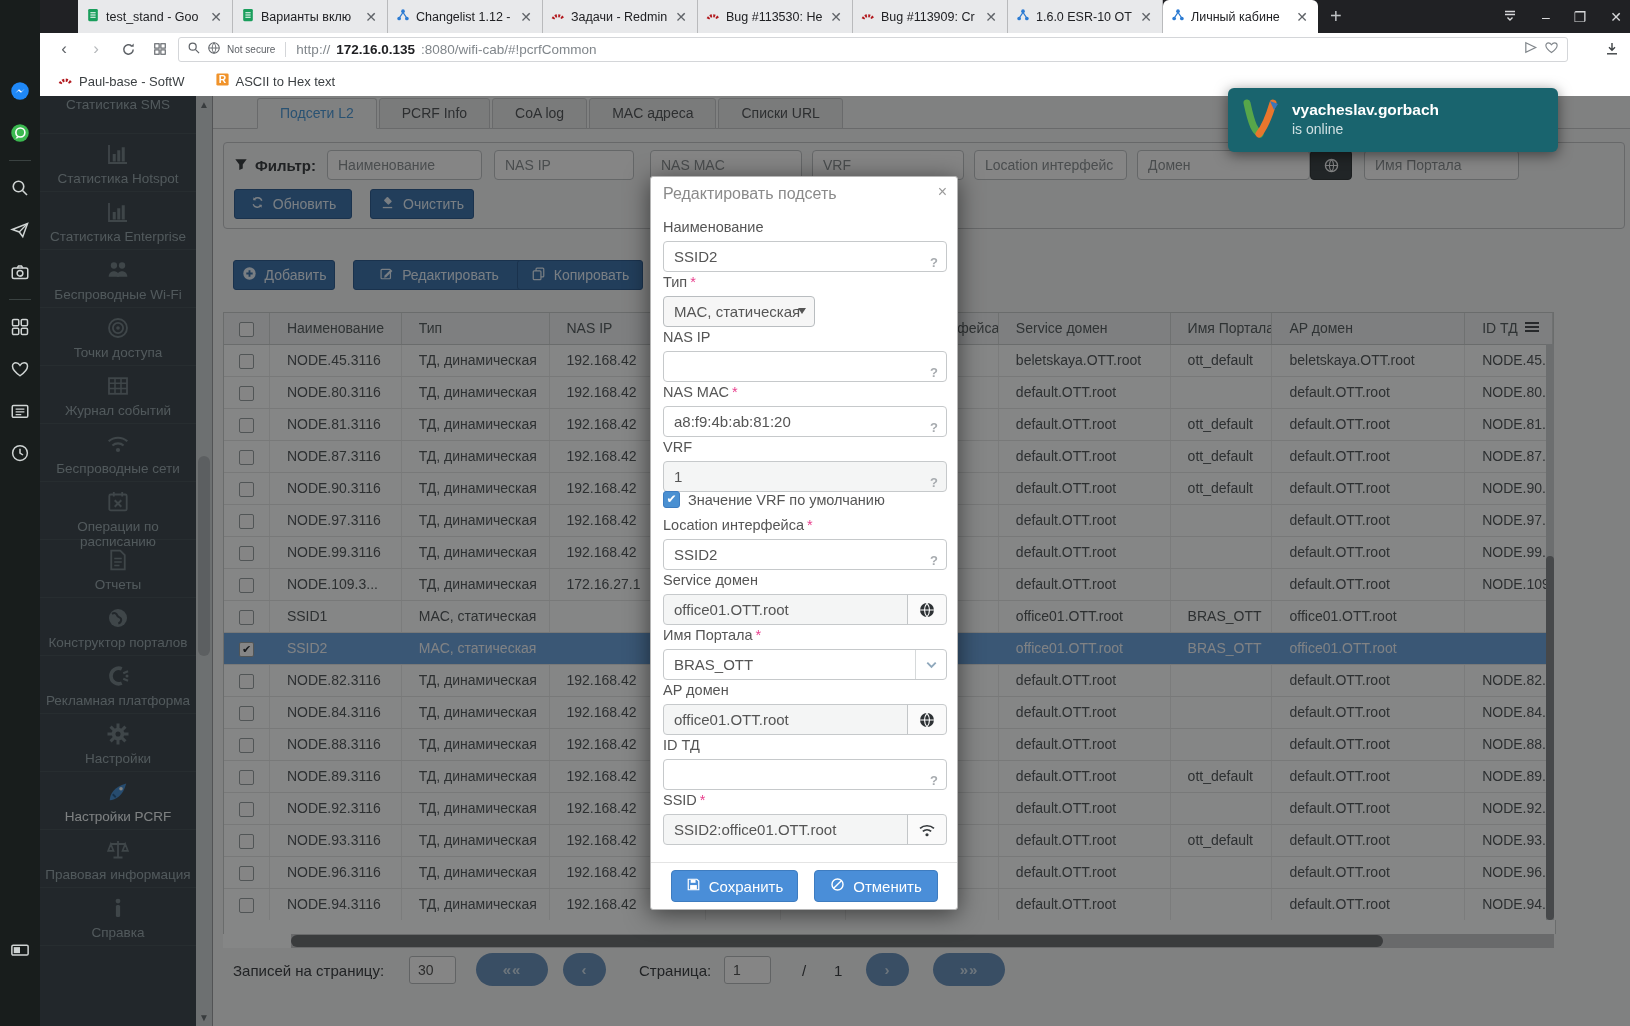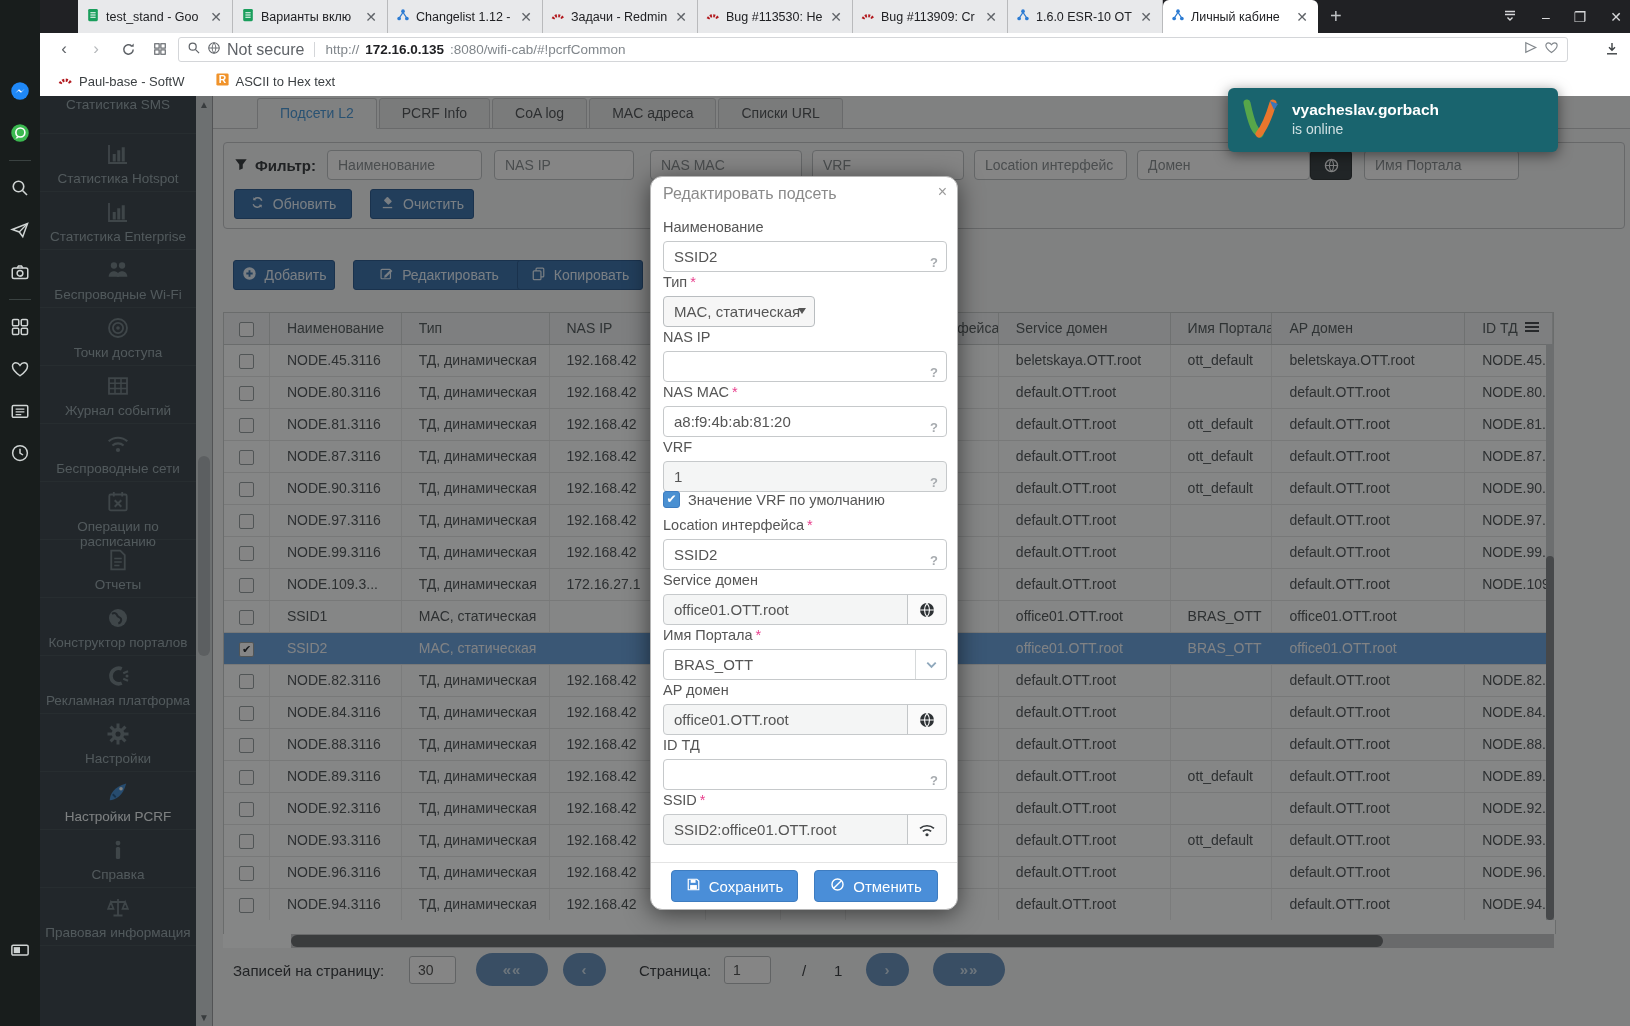--- a/index.html
+++ b/index.html
@@ -15,21 +15,21 @@
   .btab{position:relative;width:155px;display:flex;align-items:center;gap:6px;padding:0 8px;box-sizing:border-box;background:#e8e9eb;border-right:1px solid #b9babc;font-size:12.5px;color:#202124;cursor:pointer;overflow:hidden;}
   .btab.active{background:#ffffff;border-right:none;border-radius:6px 6px 0 0;z-index:2;}
   .btab .t-title{flex:1;white-space:nowrap;overflow:hidden;}
   .btab .t-close{color:#5f6368;font-size:14px;padding:0 2px;}
   #newtab{color:#bfc2c5;font-size:20px;align-self:center;padding:0 12px;cursor:pointer;}
   #winctl{position:absolute;right:8px;top:0;height:33px;display:flex;align-items:center;gap:24px;color:#d7d8da;}
   #winctl span{font-size:14px;cursor:pointer;}
   #toolbar{position:absolute;left:0;top:33px;width:100%;height:33px;background:#ffffff;border-bottom:1px solid #e3e4e6;}
   .tb-ic{position:absolute;top:6px;width:20px;height:20px;display:flex;align-items:center;justify-content:center;color:#5f6368;font-size:17px;cursor:pointer;}
   #urlbox{position:absolute;left:138px;top:4px;width:1390px;height:25px;border:1px solid #d4d6d9;border-radius:3px;background:#fff;display:flex;align-items:center;padding:0 8px;box-sizing:border-box;gap:6px;}
-  #urlbox .nsec{color:#5f6368;font-size:16px;}
+  #urlbox .nsec{color:#5f6368;font-size:10px;}
   #urlbox .sep{width:1px;height:15px;background:#d4d6d9;margin:0 4px;}
   #urlbox .u-dim{color:#80868b;font-size:13.5px;}
   #urlbox .u-host{color:#202124;font-size:13.5px;font-weight:bold;}
   #urlbox .spacer{flex:1;}
   #bookbar{position:absolute;left:0;top:66px;width:100%;height:30px;background:#ffffff;display:flex;align-items:center;gap:30px;padding-left:18px;box-sizing:border-box;}
   .bmk{display:flex;align-items:center;gap:6px;font-size:13px;color:#3c4043;cursor:pointer;}
   
   #app{position:absolute;left:40px;top:96px;width:1590px;height:930px;background:#f2f3f4;overflow:hidden;}
   #overlay{position:absolute;left:0;top:0;width:100%;height:100%;background:rgba(0,0,0,0.47);z-index:40;}
   
@@ -69,21 +69,21 @@
   #strip{position:absolute;left:10px;top:824px;width:1331px;height:14px;background:#fcfdfd;border-left:1px solid #c9cccd;border-right:1px solid #c9cccd;}
   #hscroll{position:absolute;left:10px;top:838px;width:1331px;height:14px;background:#c6c9cb;}
   #hscroll .lcell{position:absolute;left:0;top:0;width:68px;height:14px;background:#fcfdfd;}
   #hscroll .thumb{position:absolute;left:68px;top:1px;width:1092px;height:12px;background:#6e7174;border-radius:6px;}
   
   #pager{position:absolute;left:0;top:852px;width:100%;height:46px;font-size:15px;color:#3f4346;}
   #pager .lab{position:absolute;top:14px;}
   .pg-input{position:absolute;top:8px;width:47px;height:28px;border:1px solid #b8bcbe;border-radius:3px;background:#fbfcfc;box-sizing:border-box;text-align:left;padding:0 8px;font-size:14px;color:#555;font-family:"Liberation Sans",sans-serif;}
   .pill{position:absolute;top:5px;height:33px;background:#6c94bd;border-radius:17px;color:#cdddeb;font-size:15px;font-weight:bold;display:flex;align-items:center;justify-content:center;cursor:pointer;letter-spacing:1px;}
   
-  #modal{position:absolute;left:610px;top:80px;width:308px;height:734px;background:#ffffff;border:1px solid #b5b5b5;border-radius:12px;box-shadow:0 4px 24px rgba(0,0,0,0.55);z-index:60;box-sizing:border-box;}
+  #modal{position:absolute;left:610px;top:80px;width:308px;height:734px;background:#ffffff;border:1px solid #b5b5b5;border-radius:3px;box-shadow:0 4px 24px rgba(0,0,0,0.55);z-index:60;box-sizing:border-box;}
   #m-title{position:absolute;left:12px;top:8px;font-size:16px;color:#8a8a8a;}
   #m-close{position:absolute;right:10px;top:6px;font-size:16px;color:#9a9a9a;cursor:pointer;}
   .m-label{position:absolute;left:12px;font-size:14.5px;color:#555;}
   .m-req{color:#e83e8c;margin-left:3px;}
   .m-input{position:absolute;left:12px;width:284px;height:31px;border:1px solid #c6c9cb;border-radius:4px;background:#fff;box-sizing:border-box;font-size:15px;color:#555;padding:0 10px;line-height:29px;white-space:nowrap;overflow:hidden;}
   .m-input.muted{background:#f4f5f5;}
   .m-help{position:absolute;right:8px;top:6px;color:#a7abaf;font-size:13px;font-weight:bold;}
   .m-adorn{position:absolute;right:-1px;top:-1px;width:40px;height:31px;border:1px solid #c3c6c8;border-radius:0 4px 4px 0;background:#fafafa;display:flex;align-items:center;justify-content:center;cursor:pointer;box-sizing:border-box;}
   .m-chev{position:absolute;right:0;top:0;width:30px;height:29px;border-left:1px solid #d6d9da;display:flex;align-items:center;justify-content:center;cursor:pointer;}
   .m-select{position:absolute;left:12px;width:152px;height:31px;border:1px solid #b9bdc0;border-radius:4px;background:#f6f6f6;box-sizing:border-box;font-size:15px;color:#555;padding:0 10px;line-height:29px;cursor:pointer;}
@@ -456,36 +456,36 @@
               <path d="M2.5 13.5c.2-4 2.5-9 11-11.2-2.2 8.5-7.2 10.8-11 11.2z" fill="#4a90d2"></path>
               <circle cx="10" cy="5.8" r="1.2" fill="#eef3f5"></circle>
               <path d="M4.5 9.5l2 2" stroke="#2a5f92" stroke-width="1.2"></path>
             </svg>
           </div>
             <div class="sb-lab">Настройки PCRF</div>
           </div>
         <div class="sb-item">
           <div class="sb-ico">
             <svg width="24" height="24" viewBox="0 0 16 16">
+              <path d="M8 2v11M3.2 4h9.6M5 13h6" stroke="#77848b" stroke-width="1.2" fill="none"></path>
+              <path d="M3.2 4L1.4 8.6h3.6zM12.8 4L11 8.6h3.6z" fill="none" stroke="#77848b" stroke-width="1.1"></path>
+            </svg>
+          </div>
+            <div class="sb-lab">Правовая информация</div>
+          </div>
+        <div class="sb-item">
+          <div class="sb-ico">
+            <svg width="24" height="24" viewBox="0 0 16 16">
               <g fill="#77848b">
                 <circle cx="8" cy="3.4" r="1.6"></circle>
                 <rect x="6.6" y="6" width="2.8" height="8" rx="1"></rect>
               </g>
             </svg>
           </div>
             <div class="sb-lab">Справка</div>
-          </div>
-        <div class="sb-item">
-          <div class="sb-ico">
-            <svg width="24" height="24" viewBox="0 0 16 16">
-              <path d="M8 2v11M3.2 4h9.6M5 13h6" stroke="#77848b" stroke-width="1.2" fill="none"></path>
-              <path d="M3.2 4L1.4 8.6h3.6zM12.8 4L11 8.6h3.6z" fill="none" stroke="#77848b" stroke-width="1.1"></path>
-            </svg>
-          </div>
-            <div class="sb-lab">Правовая информация</div>
           </div>
       </div>
     <div id="sb-scroll">
       <div class="arr" style="top:3px">▲</div>
       <div class="thumb"></div>
       <div class="arr" style="bottom:3px">▼</div>
     </div>
 
     <div id="content">
       <div id="navtabs">

